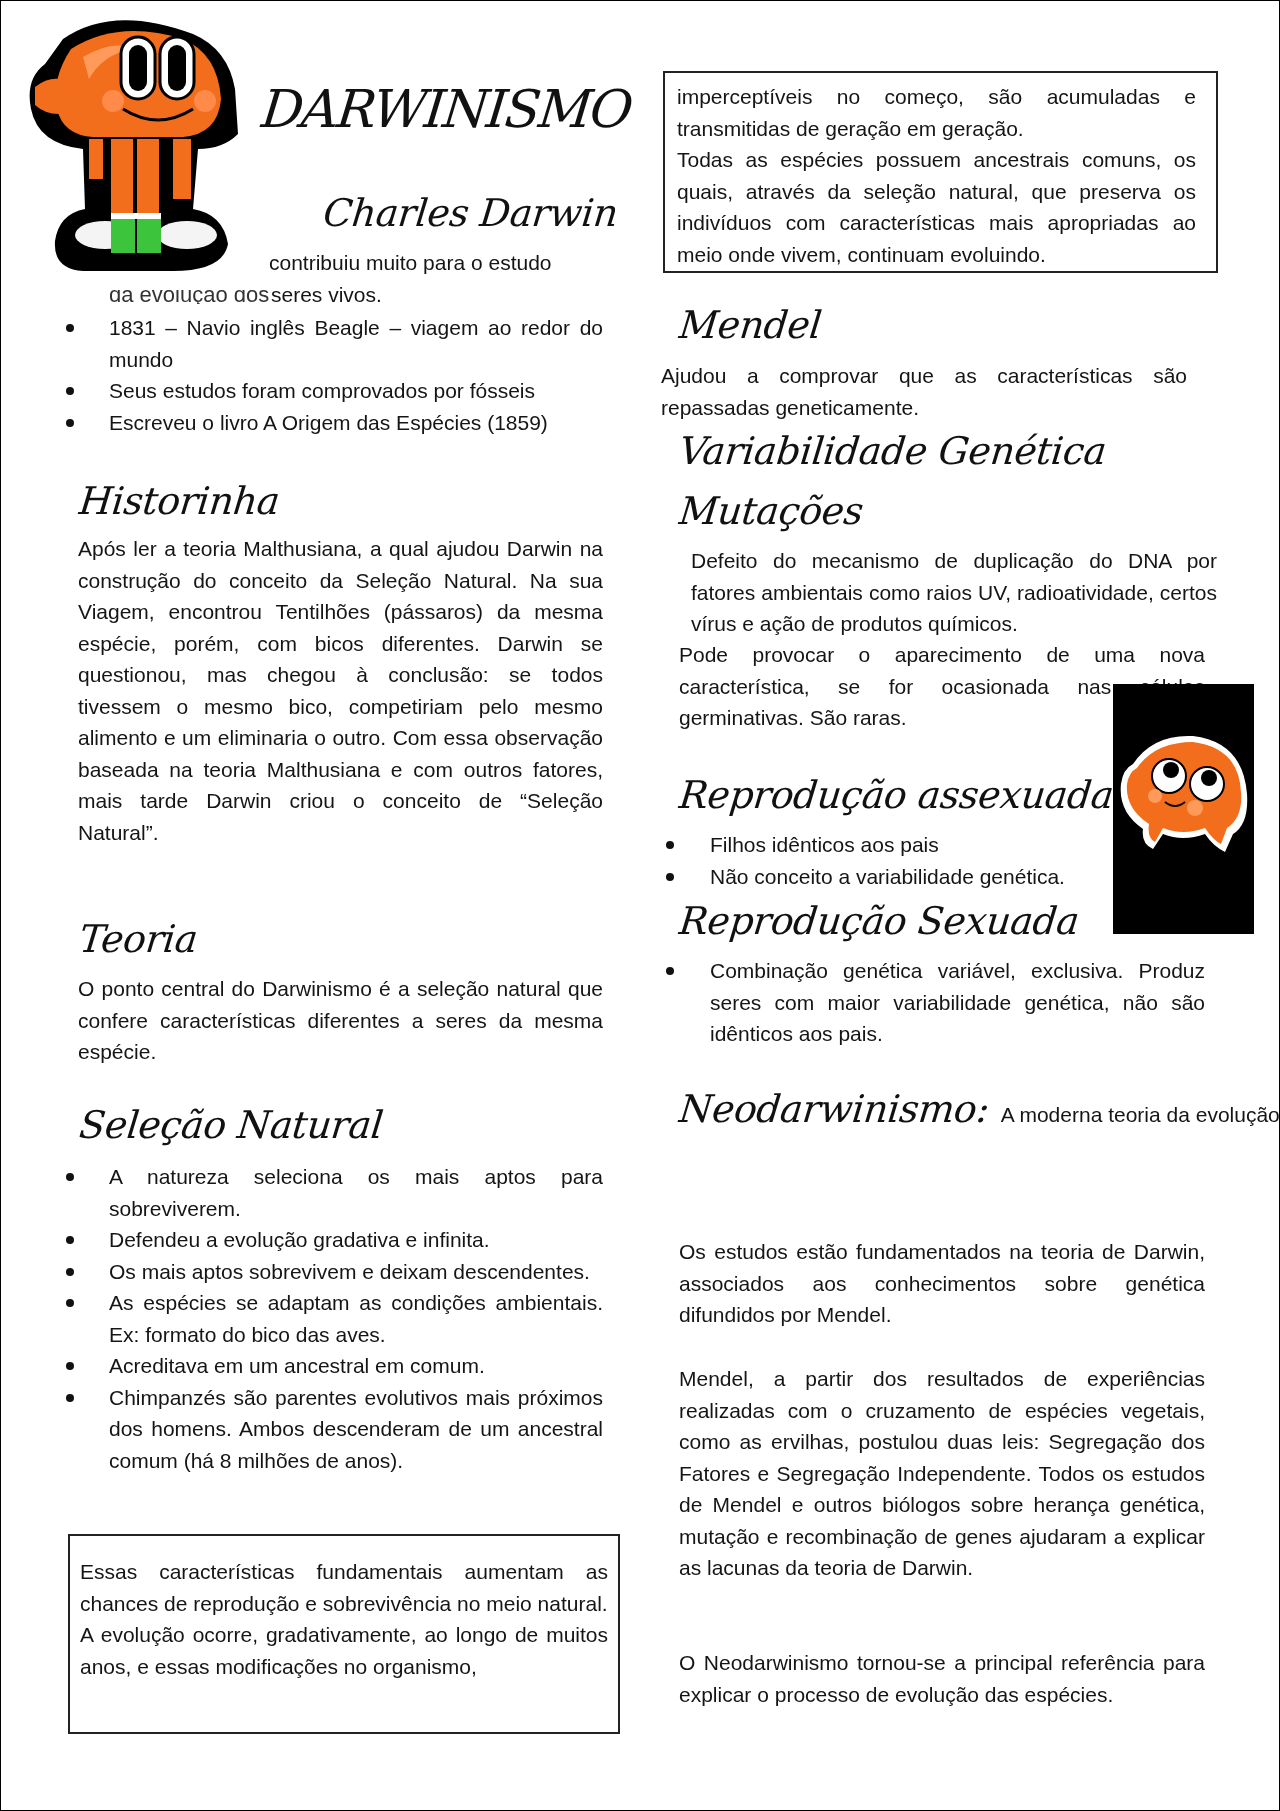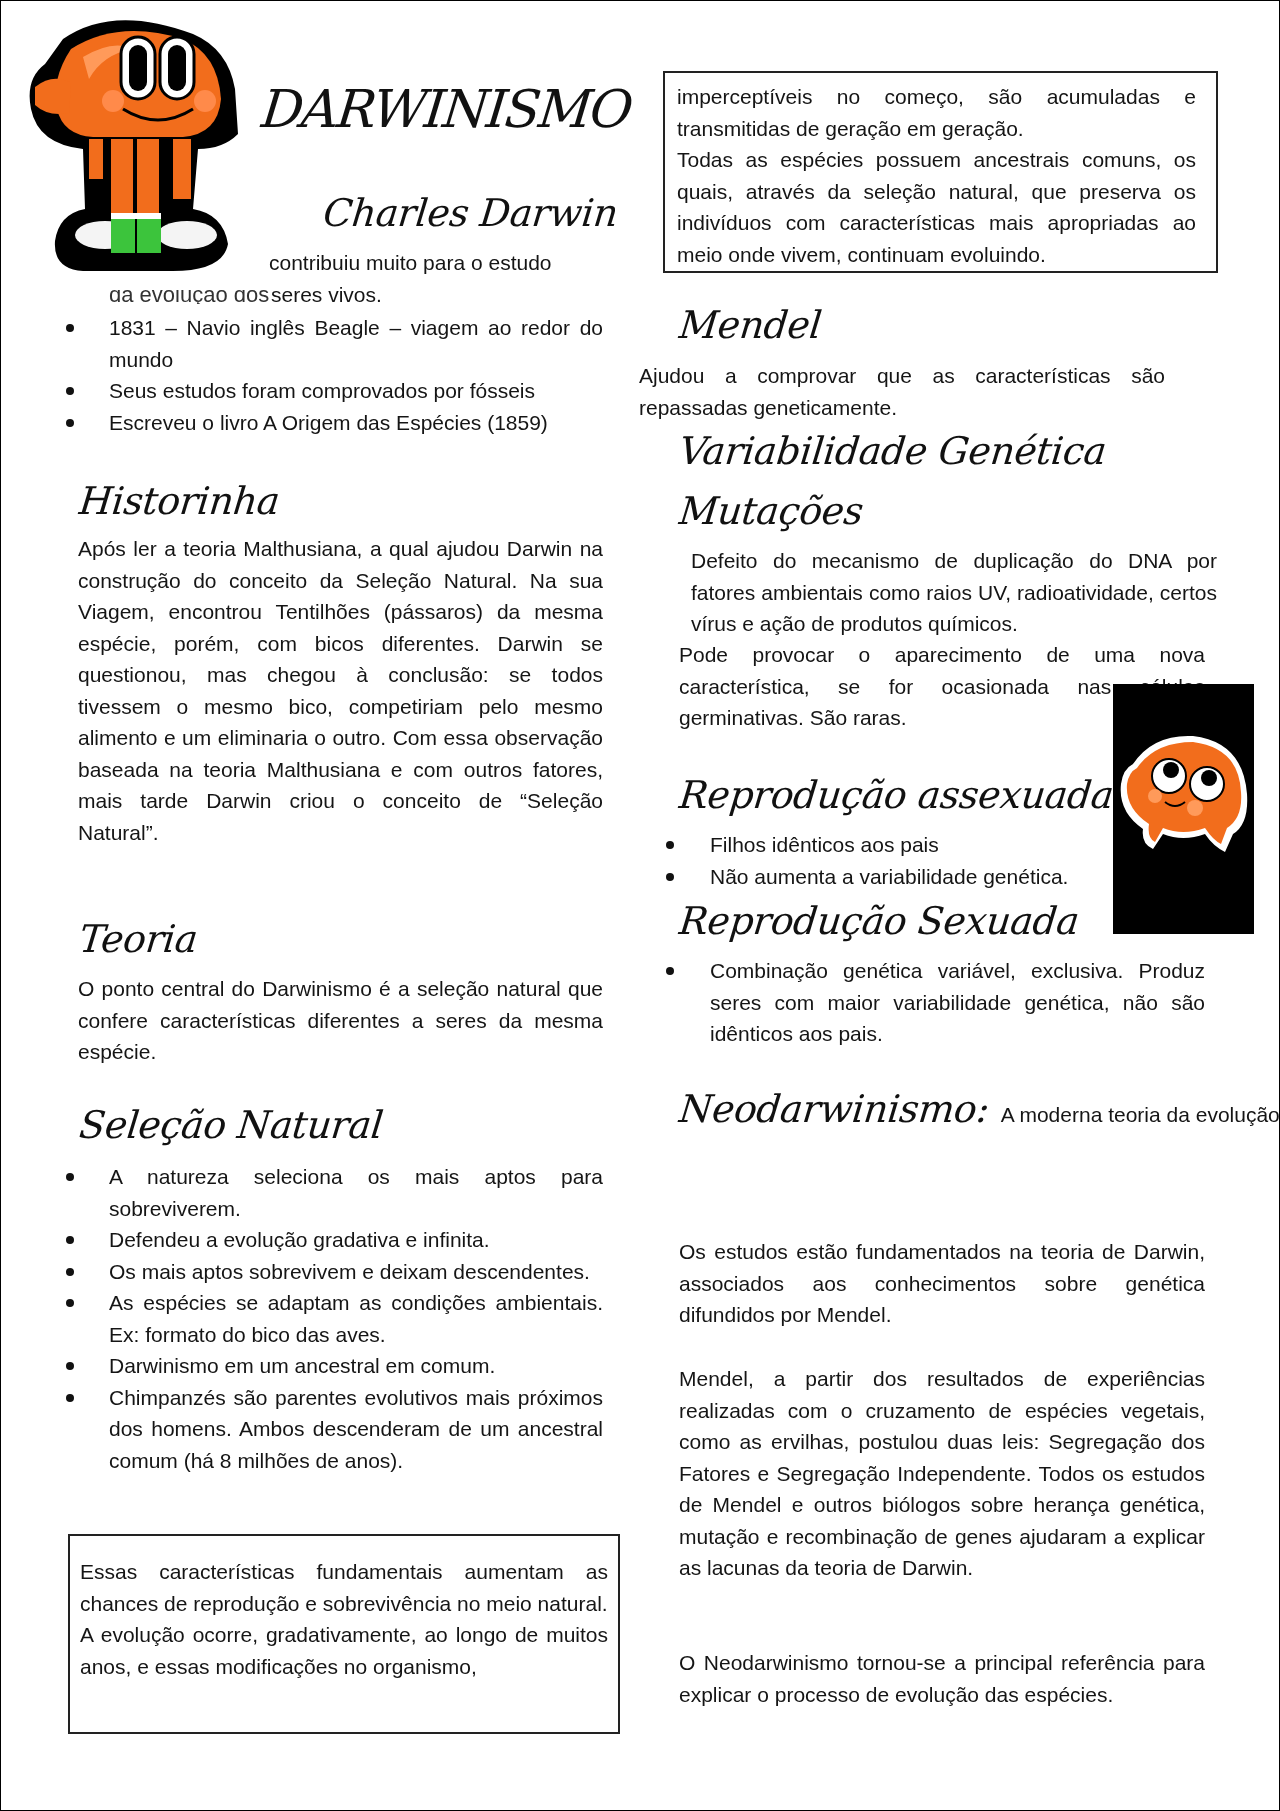--- a/index.html
+++ b/index.html
@@ -90,36 +90,36 @@
 
   <div class="abs script" style="left:76px; top:914px; font-size:38px; line-height:48px;">Teoria</div>
   <p class="abs body-text" style="left:77px; top:972px; width:525px;">O ponto central do Darwinismo é a seleção natural que confere características diferentes a seres da mesma espécie.</p>
 
   <div class="abs script" style="left:76px; top:1100px; font-size:38px; line-height:48px;">Seleção Natural</div>
   <ul class="abs bullets body-text" style="left:62px; top:1160px; width:540px;">
     <li>A natureza seleciona os mais aptos para sobreviverem.</li>
     <li>Defendeu a evolução gradativa e infinita.</li>
     <li>Os mais aptos sobrevivem e deixam descendentes.</li>
     <li>As espécies se adaptam as condições ambientais. Ex: formato do bico das aves.</li>
-    <li>Darwinismo em um ancestral em comum.</li>
+    <li>Acreditava em um ancestral em comum.</li>
     <li>Chimpanzés são parentes evolutivos mais próximos dos homens. Ambos descenderam de um ancestral comum (há 8 milhões de anos).</li>
   </ul>
 
   <div class="box" style="left:67px; top:1533px; width:552px; height:200px; padding:20px 10px 0 10px;">
     <p class="body-text">Essas características fundamentais aumentam as chances de reprodução e sobrevivência no meio natural.</p>
     <p class="body-text">A evolução ocorre, gradativamente, ao longo de muitos anos, e essas modificações no organismo,</p>
   </div>
 
   <div class="box" style="left:662px; top:70px; width:555px; height:202px; padding:8px 20px 0 12px;">
     <p class="body-text">imperceptíveis no começo, são acumuladas e transmitidas de geração em geração.</p>
     <p class="body-text">Todas as espécies possuem ancestrais comuns, os quais, através da seleção natural, que preserva os indivíduos com características mais apropriadas ao meio onde vivem, continuam evoluindo.</p>
   </div>
 
   <div class="abs script" style="left:676px; top:300px; font-size:38px; line-height:48px;">Mendel</div>
-  <p class="abs body-text" style="left:638px; top:359px; width:526px;">Ajudou a comprovar que as características são repassadas geneticamente.</p>
+  <p class="abs body-text" style="left:660px; top:359px; width:526px;">Ajudou a comprovar que as características são repassadas geneticamente.</p>
 
   <div class="abs script" style="left:676px; top:426px; font-size:38px; line-height:48px;">Variabilidade Genética</div>
 
   <div class="abs script" style="left:676px; top:486px; font-size:38px; line-height:48px;">Mutações</div>
   <p class="abs body-text" style="left:678px; top:544px; width:526px;margin-left:12px;">Defeito do mecanismo de duplicação do DNA por fatores ambientais como raios UV, radioatividade, certos vírus e ação de produtos químicos.</p>
   <p class="abs body-text" style="left:678px; top:638px; width:526px;">Pode provocar o aparecimento de uma nova característica, se for ocasionada nas células germinativas. São raras.</p>
 
   <div class="img-black" style="left:1112px; top:683px; width:141px; height:250px;">
     <svg width="141" height="250" viewBox="0 0 141 250">
       <path d="M20 80 Q40 50 80 52 Q130 58 134 110 Q136 140 120 150 L112 168 Q100 162 92 150 Q70 158 50 150 L40 165 Q28 160 30 145 Q5 128 8 100 Q10 85 20 80 Z" fill="#fff"></path>
@@ -130,21 +130,21 @@
       <circle cx="96" cy="94" r="8" fill="#000"></circle>
       <circle cx="42" cy="112" r="7" fill="#ff9a5a"></circle>
       <circle cx="82" cy="124" r="8" fill="#ff9a5a"></circle>
       <path d="M52 118 Q62 126 72 118" stroke="#000" stroke-width="2" fill="none"></path>
     </svg>
   </div>
 
   <div class="abs script" style="left:676px; top:770px; font-size:38px; line-height:48px;">Reprodução assexuada</div>
   <ul class="abs bullets body-text" style="left:662px; top:828px; width:540px; text-align:left;">
     <li style="padding-left:47px;">Filhos idênticos aos pais</li>
-    <li style="padding-left:47px;">Não aumenta a variabilidade genética.</li>
+    <li style="padding-left:47px;">Não conceito a variabilidade genética.</li>
   </ul>
 
   <div class="abs script" style="left:676px; top:896px; font-size:38px; line-height:48px;">Reprodução Sexuada</div>
   <ul class="abs bullets body-text" style="left:662px; top:954px; width:542px;">
     <li style="padding-left:47px;">Combinação genética variável, exclusiva. Produz seres com maior variabilidade genética, não são idênticos aos pais.</li>
   </ul>
 
   <div class="abs" style="left:676px; top:1084px; width:530px; white-space:nowrap;">
     <span class="script" style="display:inline-block; font-size:38px; line-height:48px;">Neodarwinismo:</span>
     <span class="body-text" style="margin-left:10px;">A moderna teoria da evolução</span>

